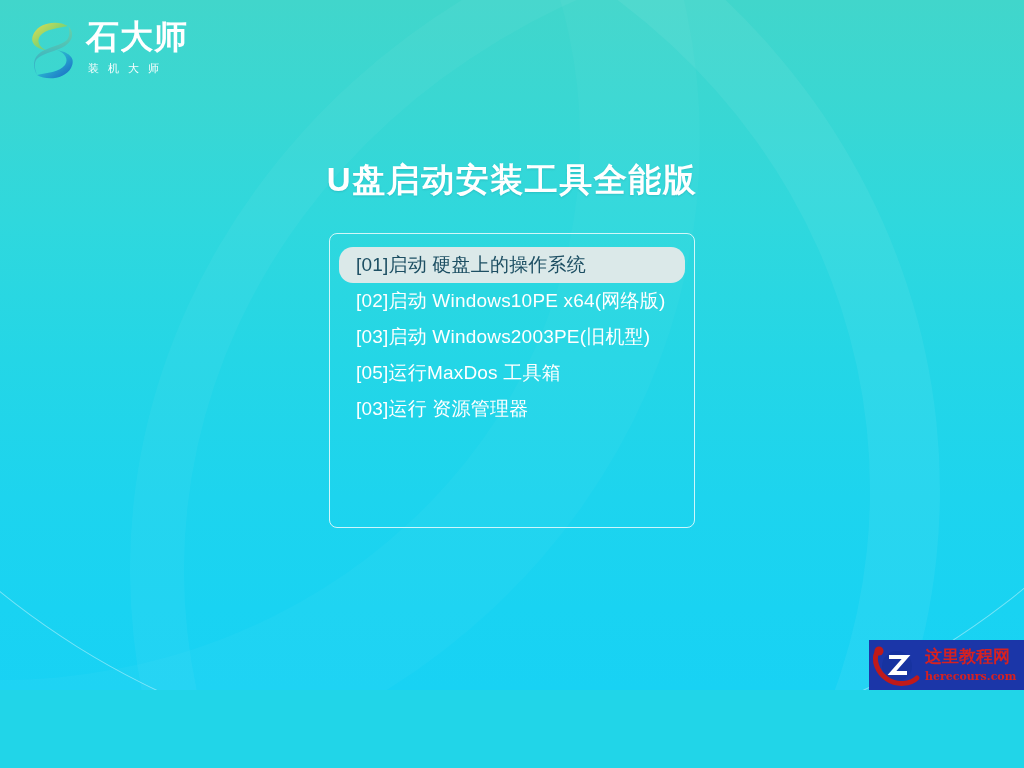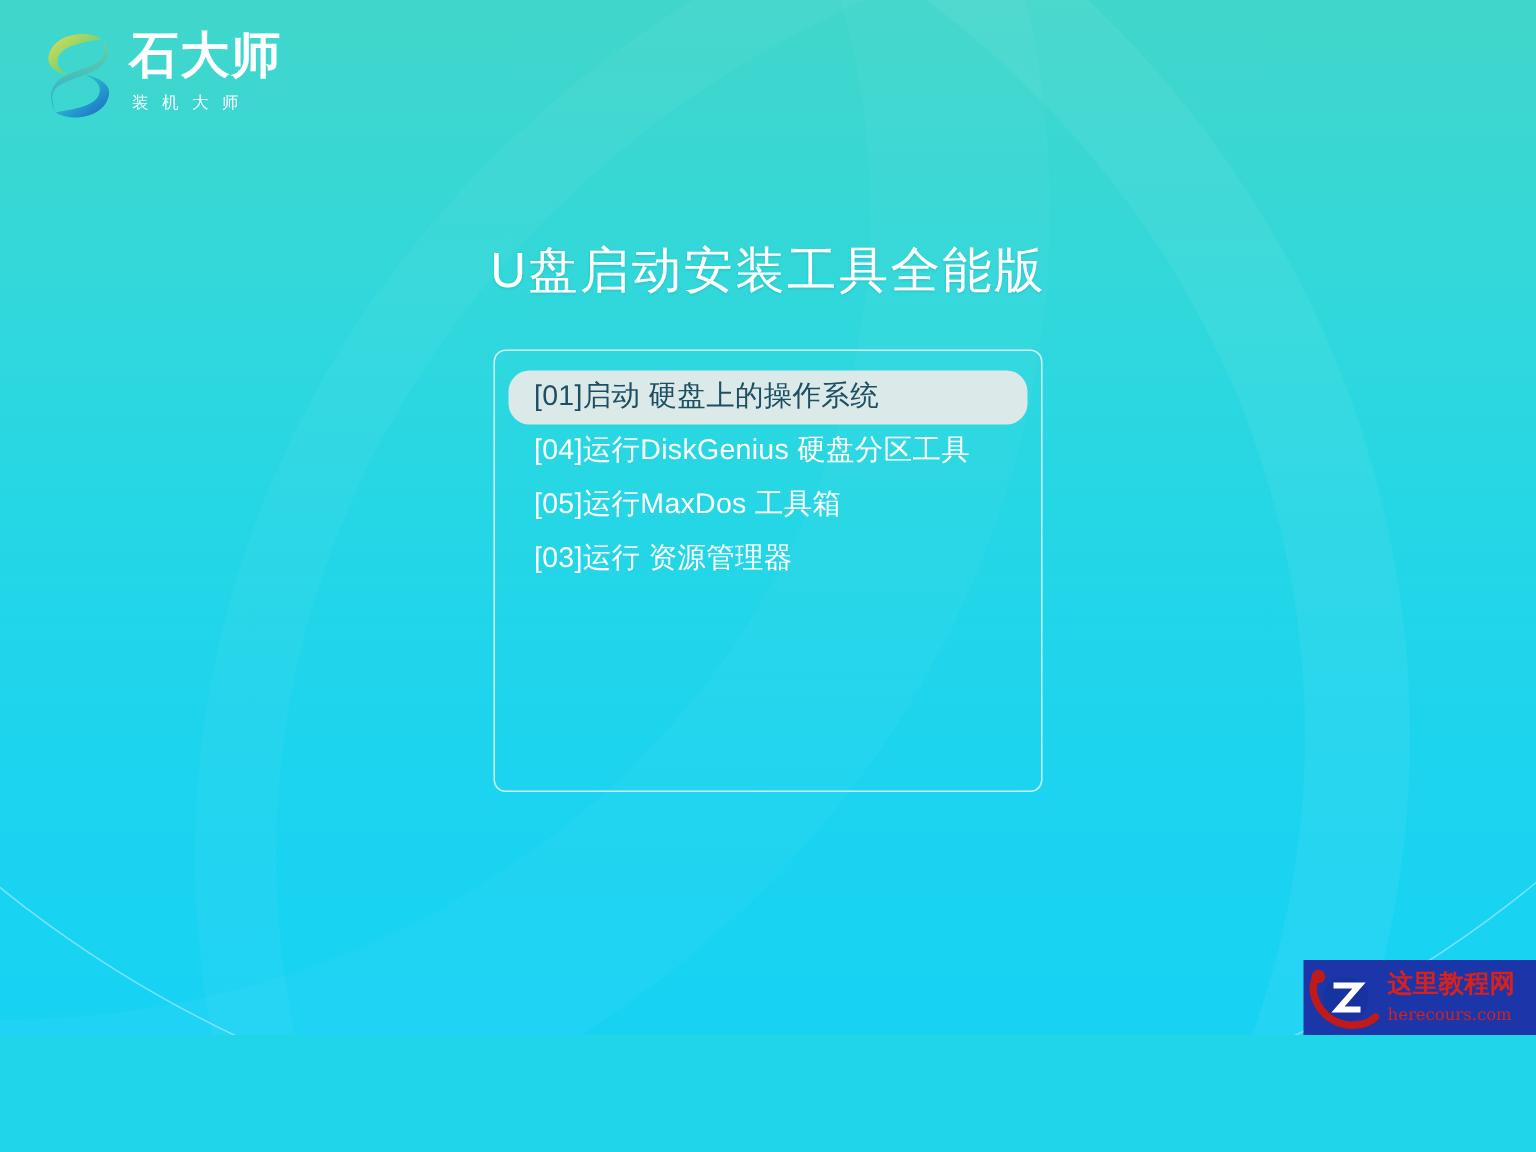--- a/index.html
+++ b/index.html
@@ -112,21 +112,21 @@
   }
 
   
   .page-title {
     position: absolute;
     left: 0;
     top: 158px;
     width: 1024px;
     text-align: center;
     font-size: 33px;
-    font-weight: normal;
+    font-weight: bold;
     color: #ffffff;
     letter-spacing: 1.5px;
     text-shadow: 0 1px 2px rgba(0,90,100,0.18);
   }
 
   
   .menu-box {
     position: absolute;
     left: 329px;
     top: 233px;
@@ -186,21 +186,21 @@
     font-family: "DejaVu Serif", "Liberation Serif", serif;
     font-size: 17px;
     font-weight: bold;
     color: #d62121;
     line-height: 1.1;
     white-space: nowrap;
   }
   .wm-url {
     font-family: "DejaVu Serif", "Liberation Serif", serif;
     font-size: 11px;
-    font-weight: normal;
+    font-weight: bold;
     color: #d62121;
     line-height: 1.2;
     white-space: nowrap;
     margin-top: 5px;
   }
 </style>
 </head>
 <body>
 
 <div id="screen">
@@ -236,21 +236,22 @@
       <div class="brand-name">石大师</div>
       <div class="brand-sub">装机大师</div>
     </div>
   </div>
 
   <div class="page-title">U盘启动安装工具全能版</div>
 
   <div class="menu-box">
     <ul class="menu-list">
       <li class="menu-item selected">[01]启动 硬盘上的操作系统</li>
-      <li class="menu-item">[04]运行DiskGenius 硬盘分区工具</li>
+      <li class="menu-item">[02]启动 Windows10PE x64(网络版)</li>
+      <li class="menu-item">[03]启动 Windows2003PE(旧机型)</li>
       <li class="menu-item">[05]运行MaxDos 工具箱</li>
       <li class="menu-item">[03]运行 资源管理器</li>
     </ul>
   </div>
 
   <div class="watermark">
     <svg class="wm-logo" viewBox="0 0 52 46">
       <circle cx="26" cy="24" r="15" fill="#1733a0"></circle>
       <path d="M6,10 C2,18 6,30 16,37 C26,44 40,42 46,36" fill="none" stroke="#c01a1a" stroke-width="5" stroke-linecap="round"></path>
       <circle cx="8" cy="9" r="4.5" fill="#c01a1a"></circle>

